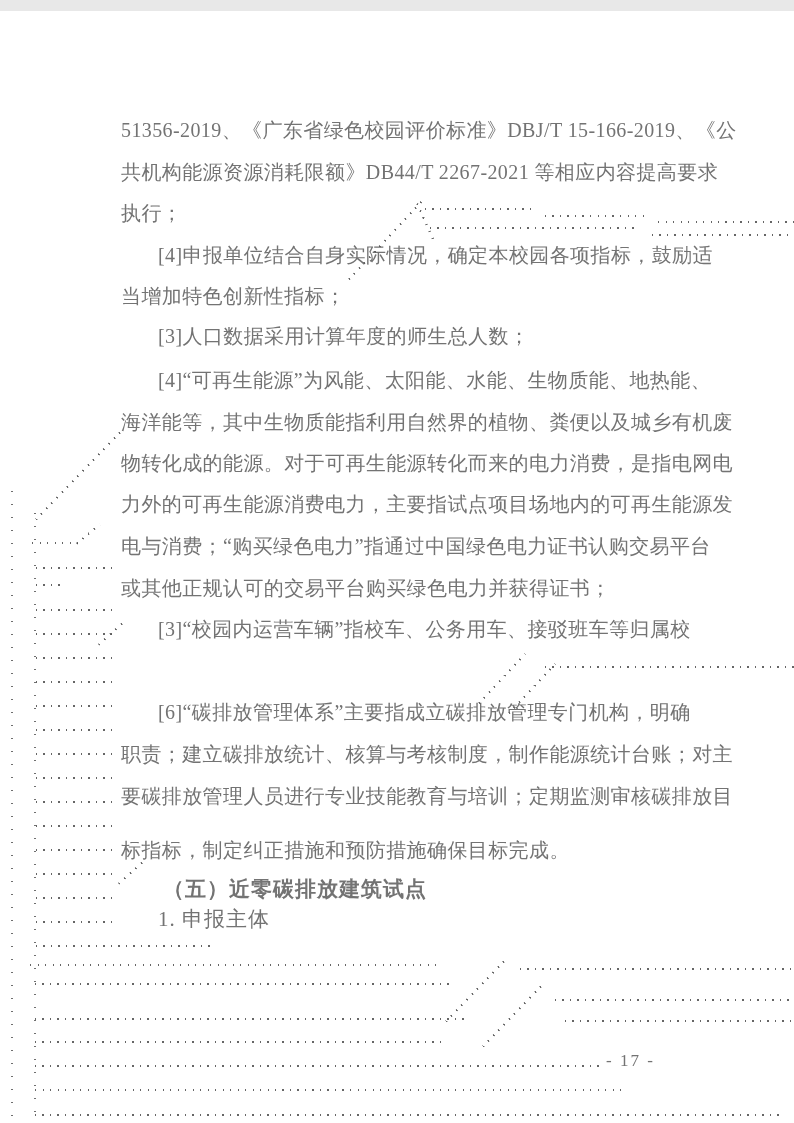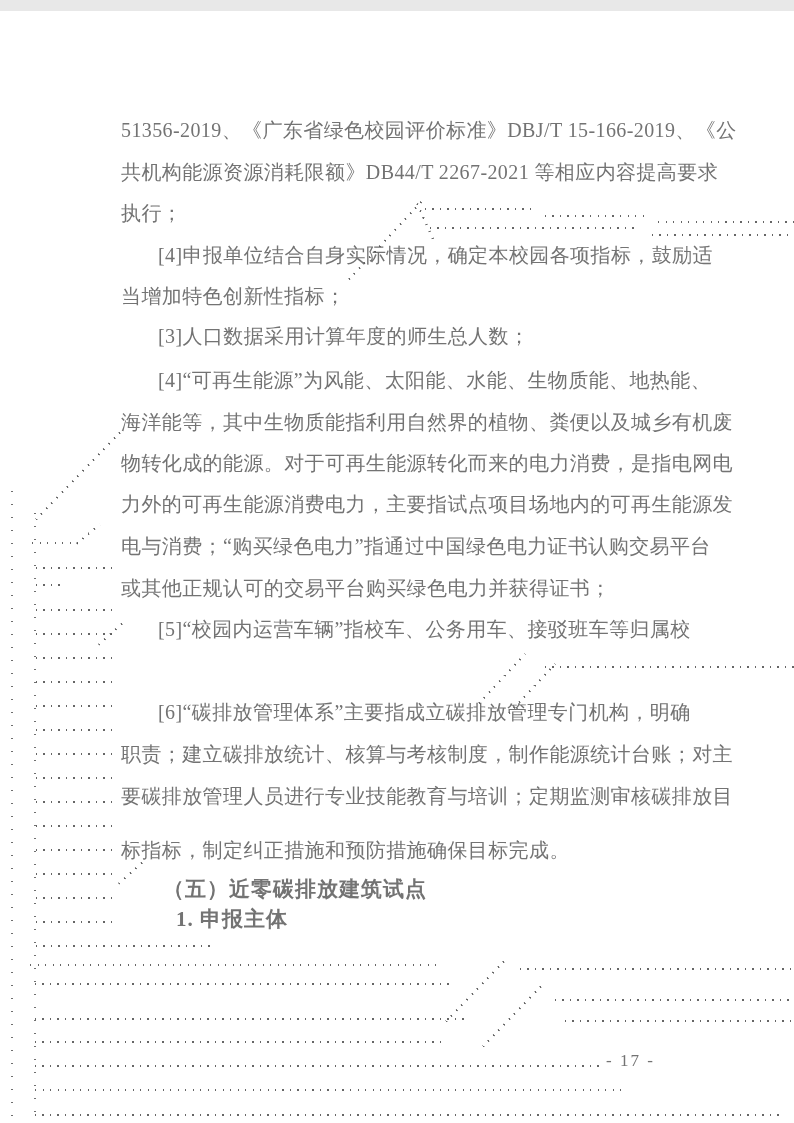--- a/index.html
+++ b/index.html
@@ -15,21 +15,21 @@
   .line{
     position:absolute;
     left:121px;
     font-size:20px;
     line-height:22px;
     letter-spacing:0.4px;
     white-space:nowrap;
   }
   .ind{left:158px;}
   .h1{left:163px;font-size:21px;font-weight:600;letter-spacing:1px;}
-  .h2{left:176px;font-size:21px;font-weight:700;letter-spacing:1px;}
+  .h2{left:158px;font-size:21px;font-weight:400;letter-spacing:1px;}
   .pagenum{
     position:absolute;
     left:606px;top:1040px;
     font-size:17px;
     letter-spacing:2px;
     white-space:nowrap;
   }
   
   .nh{
     position:absolute;height:2px;
@@ -55,21 +55,21 @@
   <div class="line" style="top:191px">执行；</div>
   <div class="line ind" style="top:233px">[4]申报单位结合自身实际情况，确定本校园各项指标，鼓励适</div>
   <div class="line" style="top:274px">当增加特色创新性指标；</div>
   <div class="line ind" style="top:314px">[3]人口数据采用计算年度的师生总人数；</div>
   <div class="line ind" style="top:358px">[4]“可再生能源”为风能、太阳能、水能、生物质能、地热能、</div>
   <div class="line" style="top:400px">海洋能等，其中生物质能指利用自然界的植物、粪便以及城乡有机废</div>
   <div class="line" style="top:441px">物转化成的能源。对于可再生能源转化而来的电力消费，是指电网电</div>
   <div class="line" style="top:482px">力外的可再生能源消费电力，主要指试点项目场地内的可再生能源发</div>
   <div class="line" style="top:566px">或其他正规认可的交易平台购买绿色电力并获得证书；</div>
   <div class="line" style="top:524px">电与消费；“购买绿色电力”指通过中国绿色电力证书认购交易平台</div>
-  <div class="line ind" style="top:607px">[5]“校园内运营车辆”指校车、公务用车、接驳班车等归属校</div>
+  <div class="line ind" style="top:607px">[3]“校园内运营车辆”指校车、公务用车、接驳班车等归属校</div>
   <div class="line ind" style="top:690px">[6]“碳排放管理体系”主要指成立碳排放管理专门机构，明确</div>
   <div class="line" style="top:732px">职责；建立碳排放统计、核算与考核制度，制作能源统计台账；对主</div>
   <div class="line" style="top:774px">要碳排放管理人员进行专业技能教育与培训；定期监测审核碳排放目</div>
   <div class="line" style="top:828px">标指标，制定纠正措施和预防措施确保目标完成。</div>
   <div class="line h1" style="top:867px">（五）近零碳排放建筑试点</div>
   <div class="line h2" style="top:897px">1. 申报主体</div>
 
   <div class="pagenum">- 17 -</div>
 
   <div class="nd" style="left:348px;top:268px;width:110px;transform:rotate(-47deg)"></div>

